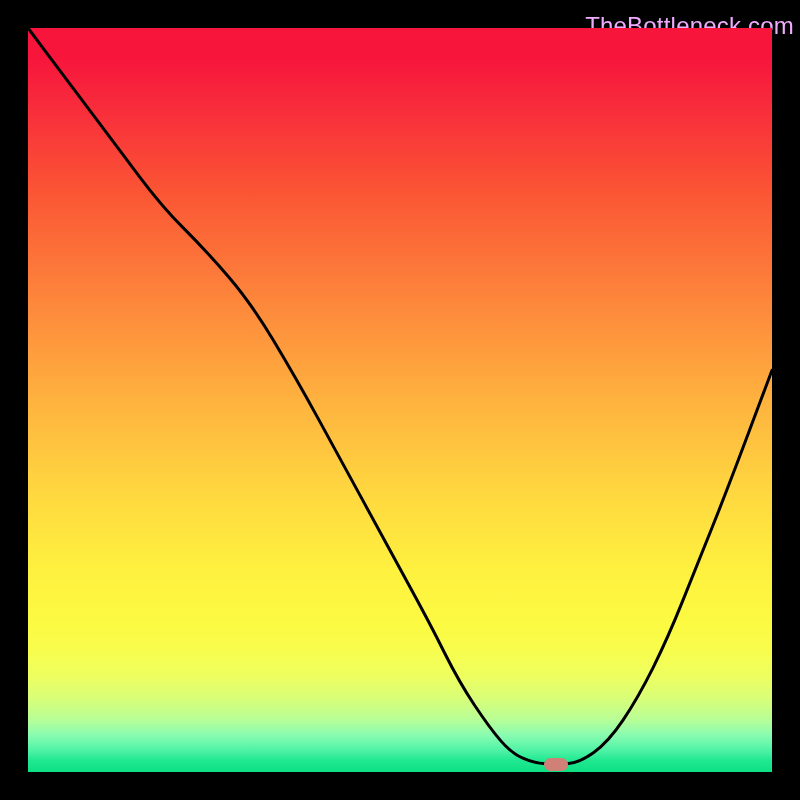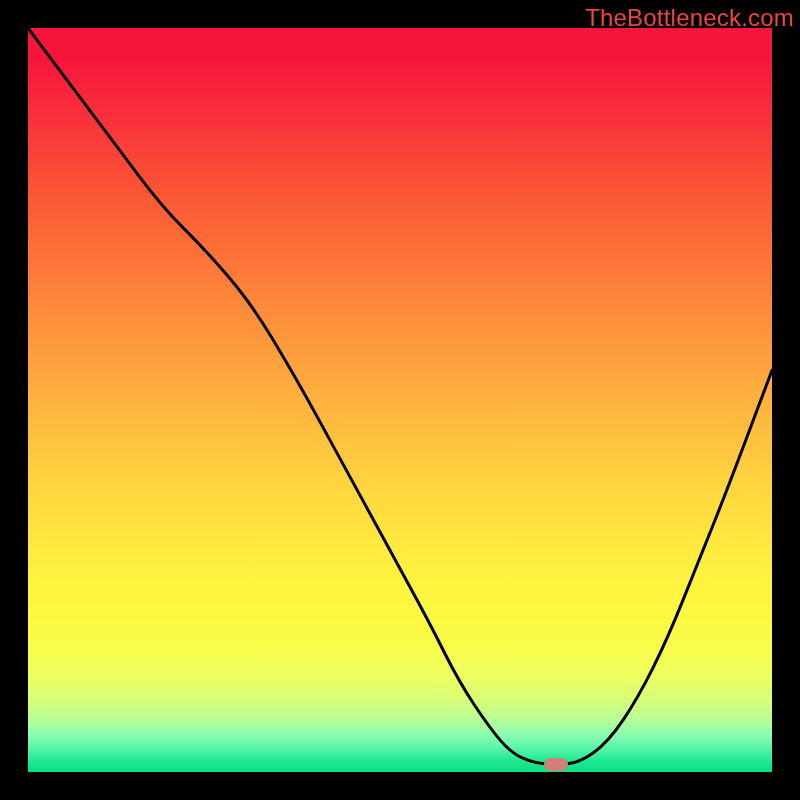--- a/index.html
+++ b/index.html
@@ -40,23 +40,23 @@
       #dafe77 90%,
       #b7fe97 93%,
       #8afcb0 95%,
       #52f3a7 97%,
       #1fe890 98.5%,
       #0de083 100%
     );
   }
   .watermark {
     position: absolute;
-    top: 4px;
+    top: 12px;
     right: 6px;
-    color: #ef4444;
+    color: #f0abfc;
     font-size: 24px;
     font-weight: 500;
     letter-spacing: 0.2px;
     user-select: none;
   }
   svg.curve {
     position: absolute;
     left: 0;
     top: 0;
     width: 744px;

